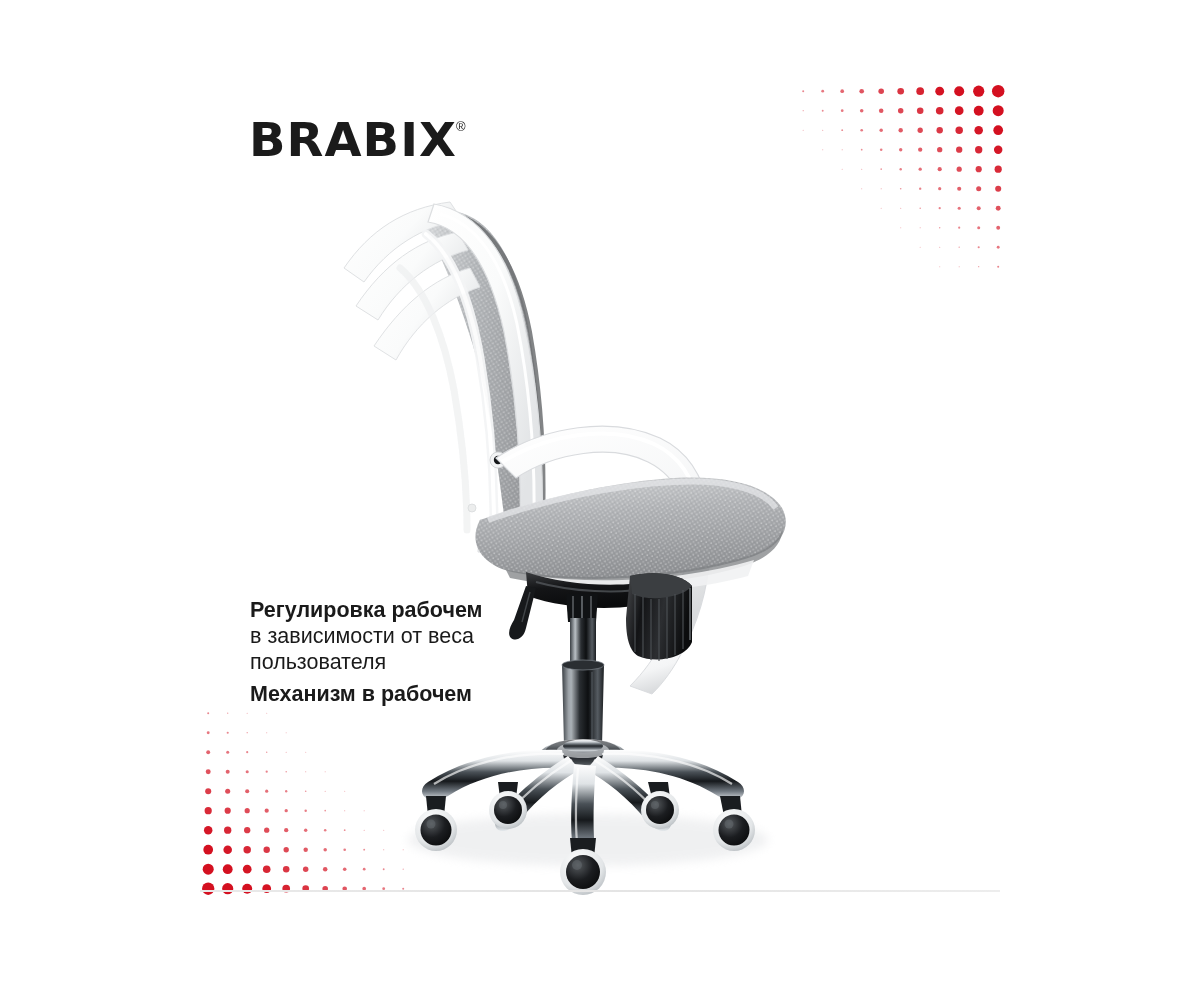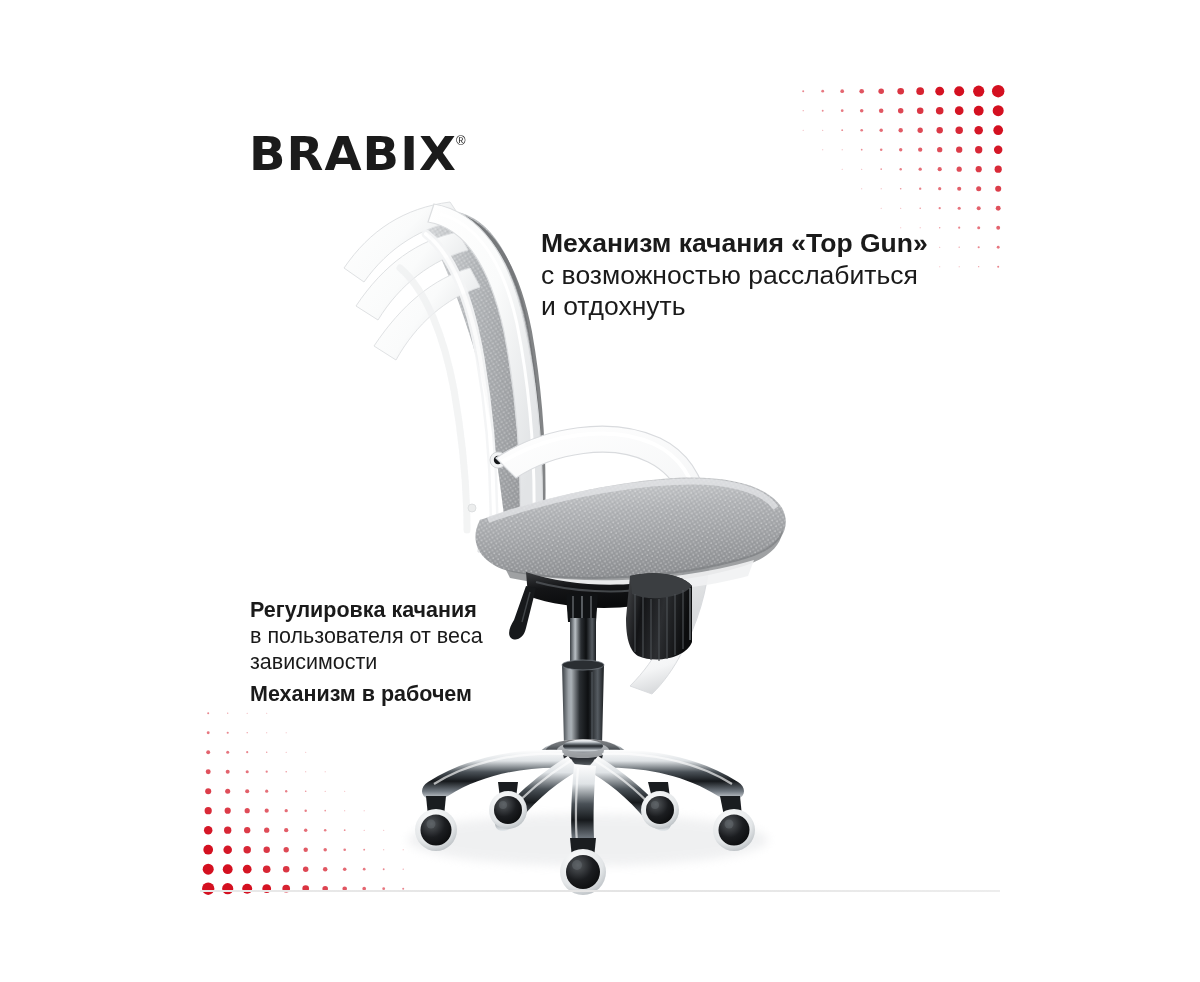--- a/index.html
+++ b/index.html
@@ -10,21 +10,21 @@
     -webkit-font-smoothing:antialiased;
   }
   .stage{position:absolute;left:0;top:0;width:1200px;height:982px;background:#ffffff;}
 
   
   .dotgrid{position:absolute;}
   .dotgrid svg{display:block;}
 
   
   .logo{
-    position:absolute;left:249px;top:130px;
+    position:absolute;left:249px;top:116px;
     display:flex;align-items:flex-start;
   }
   .logo-word{
     font-family:"DejaVu Sans","Liberation Sans",sans-serif;
     font-weight:700;font-size:47px;line-height:47px;
     letter-spacing:1.0px;color:#1b1b1b;
     transform:scaleX(1.02);transform-origin:left center;
   }
   .logo-reg{
     font-family:"Liberation Sans",sans-serif;
@@ -479,30 +479,25 @@
         <g>
           <path d="M240 648 L266 648 L264 668 L242 668 Z" fill="#1a1d20"></path>
           <circle cx="253" cy="682" r="23" fill="url(#gCasterRim)"></circle>
           <circle cx="253" cy="682" r="17" fill="url(#gCaster)"></circle>
           <circle cx="247" cy="675" r="5" fill="#6b7075" opacity="0.45"></circle>
         </g>
       </g>
     </svg>
   </div>
 
-  <div class="callout" id="callout-topgun">
-    <span class="ln b">Механизм качания «Top Gun»</span>
-    <span class="ln r">с возможностью расслабиться</span>
-    <span class="ln r">и отдохнуть</span>
-  </div>
 
   <div class="callout" id="callout-tension">
-    <span class="ln b">Регулировка качания</span>
-    <span class="ln r">в пользователя от веса</span>
-    <span class="ln r">зависимости</span>
+    <span class="ln b">Регулировка рабочем</span>
+    <span class="ln r">в зависимости от веса</span>
+    <span class="ln r">пользователя</span>
   </div>
 
   <div class="callout" id="callout-lock">
     <span class="ln b">Механизм в рабочем</span>
   </div>
 
   <div class="separator"></div>
 
 </div>
 

